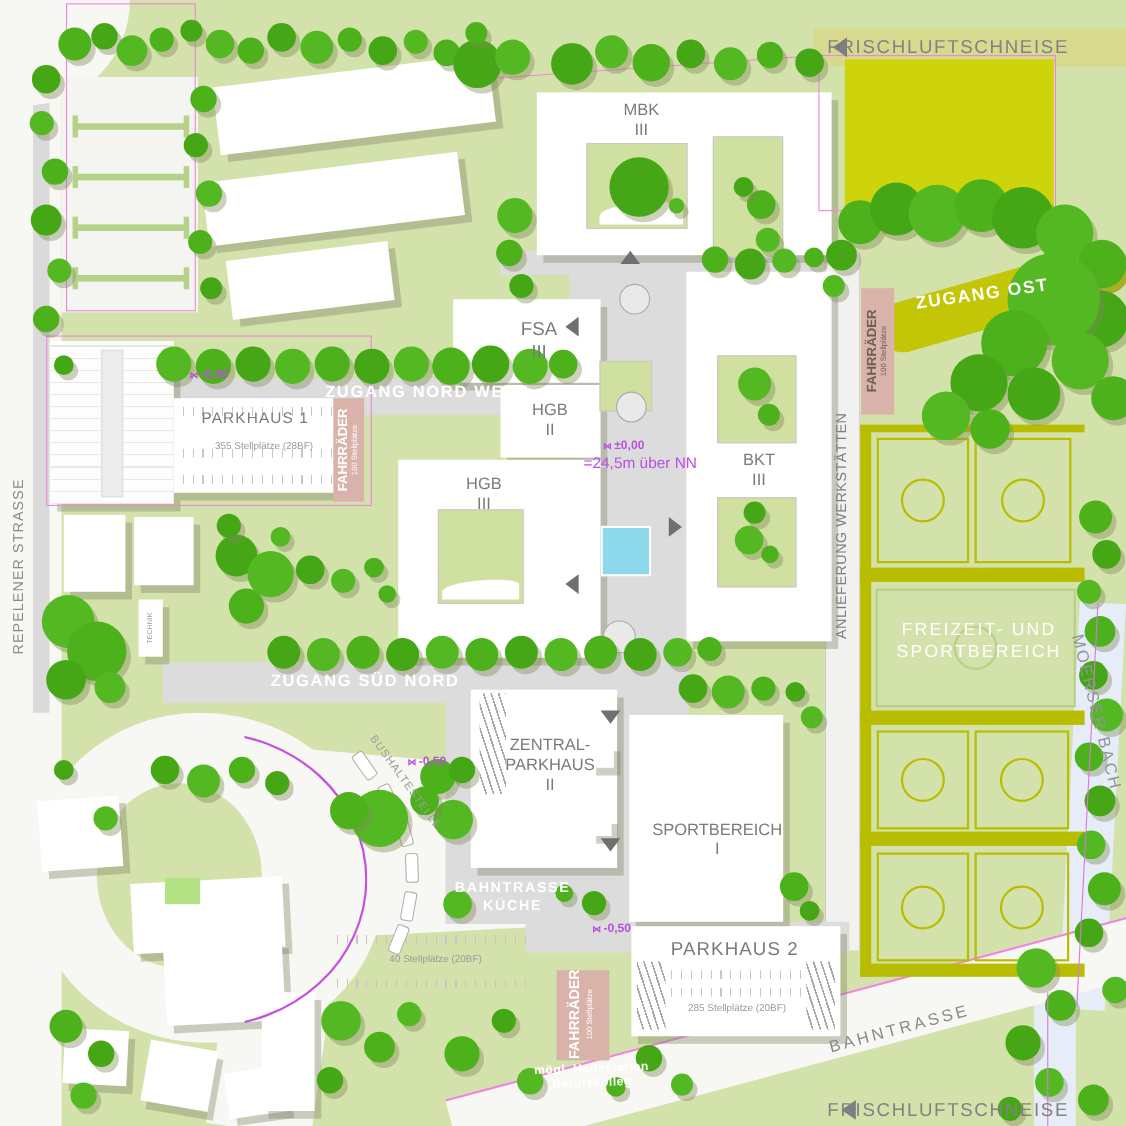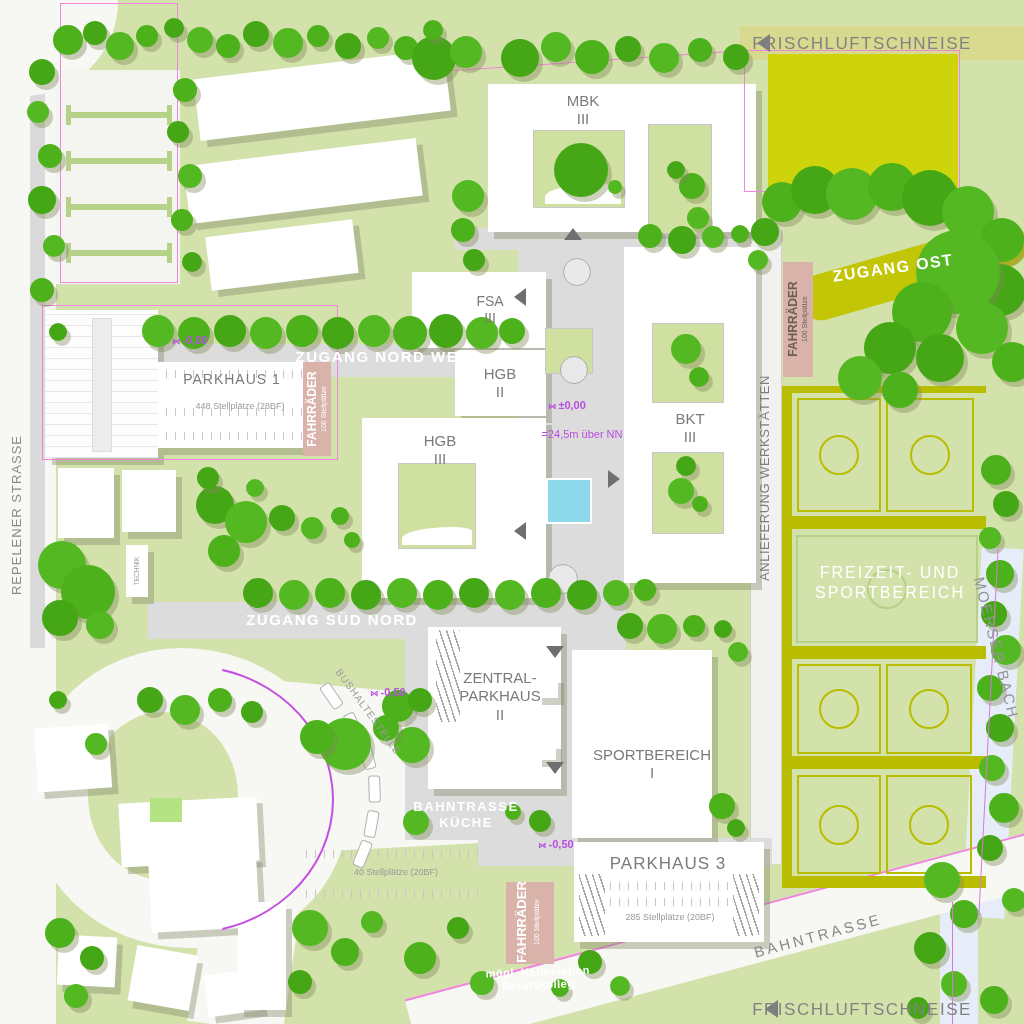--- a/index.html
+++ b/index.html
@@ -345,21 +345,21 @@
   <div class="lbl" style="left:862px;top:1010px;font-size:17px;color:#828282;letter-spacing:1.5px;z-index:9">FRISCHLUFTSCHNEISE</div>
 
   <div class="lbl w" style="left:893px;top:268px;font-size:16px;transform:translate(-50%,-50%) rotate(-8deg);z-index:9">ZUGANG OST</div>
   <div class="lbl w" style="left:388px;top:357px;font-size:15px;z-index:9">ZUGANG NORD WEST</div>
   <div class="lbl w" style="left:332px;top:620px;font-size:15px;z-index:9">ZUGANG SÜD NORD</div>
 
   <div class="lbl" style="left:583px;top:110px;font-size:15px;z-index:9">
       <div>MBK</div>
       <div>III</div>
     </div>
-  <div class="lbl" style="left:490px;top:310px;font-size:14px;z-index:9">
+  <div class="lbl" style="left:490px;top:310px;font-size:17px;z-index:9">
       <div>FSA</div>
       <div>III</div>
     </div>
   <div class="lbl" style="left:500px;top:383px;font-size:15px;z-index:9">
       <div>HGB</div>
       <div>II</div>
     </div>
   <div class="lbl" style="left:440px;top:450px;font-size:15px;z-index:9">
       <div>HGB</div>
       <div>III</div>
@@ -373,22 +373,22 @@
       <div>PARKHAUS</div>
       <div>II</div>
     </div>
   <div class="lbl" style="left:652px;top:764px;font-size:15px;z-index:9">
       <div>SPORTBEREICH</div>
       <div>I</div>
     </div>
   <div class="lbl" style="left:137px;top:571px;font-size:6.5px;color:#a0a0a0;transform:translate(-50%,-50%) rotate(-90deg);z-index:9">TECHNIK</div>
 
   <div class="lbl" style="left:232px;top:380px;font-size:14px;letter-spacing:1px;z-index:9">PARKHAUS 1</div>
-  <div class="lbl" style="left:240px;top:406px;font-size:9px;color:#9a9a9a;z-index:9">448 Stellplätze (28BF)</div>
-  <div class="lbl" style="left:668px;top:864px;font-size:17px;letter-spacing:1px;z-index:9">PARKHAUS 3</div>
+  <div class="lbl" style="left:240px;top:406px;font-size:9px;color:#9a9a9a;z-index:9">355 Stellplätze (28BF)</div>
+  <div class="lbl" style="left:668px;top:864px;font-size:17px;letter-spacing:1px;z-index:9">PARKHAUS 2</div>
   <div class="lbl" style="left:670px;top:917px;font-size:9px;color:#9a9a9a;z-index:9">285 Stellplätze (20BF)</div>
   <div class="lbl" style="left:396px;top:872px;font-size:9px;color:#9a9a9a;z-index:9">40 Stellplätze (20BF)</div>
 
   <div class="lbl" style="left:793px;top:319px;font-size:12px;font-weight:bold;color:#6d5f57;transform:translate(-50%,-50%) rotate(-90deg);z-index:9">FAHRRÄDER</div>
   <div class="lbl" style="left:805px;top:319px;font-size:7px;color:#6d5f57;transform:translate(-50%,-50%) rotate(-90deg);z-index:9">100 Stellplätze</div>
   <div class="lbl" style="left:312px;top:409px;font-size:12px;font-weight:bold;color:#fff;transform:translate(-50%,-50%) rotate(-90deg);z-index:9">FAHRRÄDER</div>
   <div class="lbl" style="left:324px;top:409px;font-size:7px;color:#fff;transform:translate(-50%,-50%) rotate(-90deg);z-index:9">100 Stellplätze</div>
   <div class="lbl" style="left:522px;top:922px;font-size:13px;font-weight:bold;color:#fff;transform:translate(-50%,-50%) rotate(-90deg);z-index:9">FAHRRÄDER</div>
   <div class="lbl" style="left:537px;top:922px;font-size:7px;color:#fff;transform:translate(-50%,-50%) rotate(-90deg);z-index:9">100 Stellplätze</div>
 
@@ -405,18 +405,18 @@
   <div class="lbl" style="left:996px;top:648px;font-size:15px;color:#93939b;letter-spacing:2px;transform:translate(-50%,-50%) rotate(76deg);z-index:9">MOERSER BACH</div>
   <div class="lbl" style="left:17px;top:515px;font-size:13px;color:#8a8a8a;letter-spacing:1px;transform:translate(-50%,-50%) rotate(-90deg);z-index:9">REPELENER STRASSE</div>
   <div class="lbl" style="left:818px;top:936px;font-size:15px;color:#8a8a8a;letter-spacing:3px;transform:translate(-50%,-50%) rotate(-15deg);z-index:9">BAHNTRASSE</div>
   <div class="lbl" style="left:368px;top:712px;font-size:10px;color:#9b9b9b;letter-spacing:1px;transform:translate(-50%,-50%) rotate(54deg);z-index:9">BUSHALTESTELLE</div>
   <div class="lbl w" style="left:538px;top:979px;font-size:11px;letter-spacing:.5px;transform:translate(-50%,-50%) rotate(-2deg);z-index:9">
       <div>mögl. Haltestation</div>
       <div>Berufskolleg</div>
     </div>
 
   <div class="lbl mag" style="left:567px;top:406px;font-size:11px;z-index:9"><span style="font-size:8px">⋈ </span><span>±0,00</span></div>
-  <div class="lbl mag" style="left:582px;top:435px;font-size:11px;font-weight:normal;z-index:9">=24,5m über NN</div>
+  <div class="lbl mag" style="left:582px;top:421px;font-size:14px;font-weight:normal;z-index:9">=24,5m über NN</div>
   <div class="lbl mag" style="left:190px;top:341px;font-size:11px;z-index:9"><span style="font-size:8px">⋈ </span><span>-0,50</span></div>
   <div class="lbl mag" style="left:388px;top:693px;font-size:11px;z-index:9"><span style="font-size:8px">⋈ </span><span>-0,50</span></div>
   <div class="lbl mag" style="left:556px;top:845px;font-size:11px;z-index:9"><span style="font-size:8px">⋈ </span><span>-0,50</span></div>
 
 </div>
 
 </body></html>

